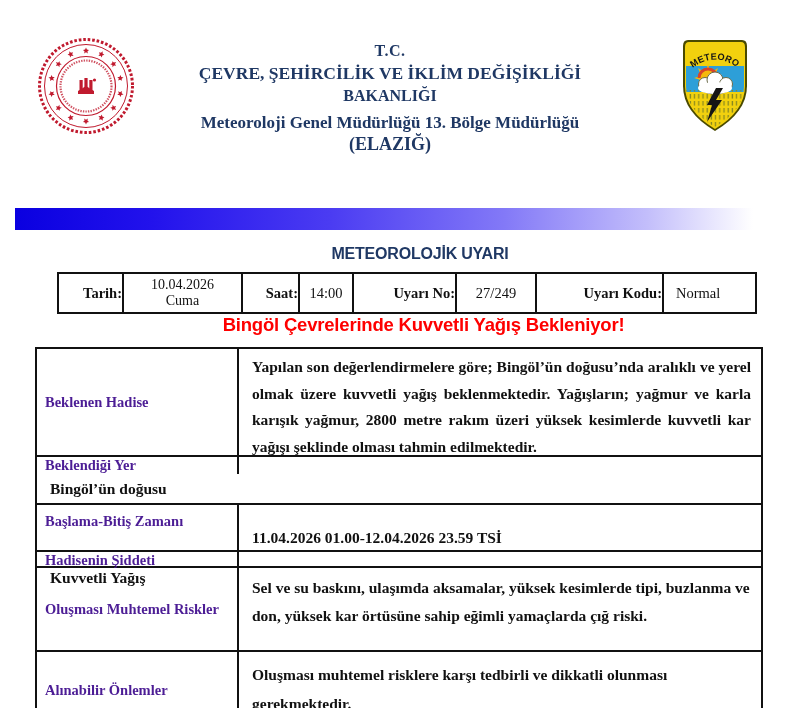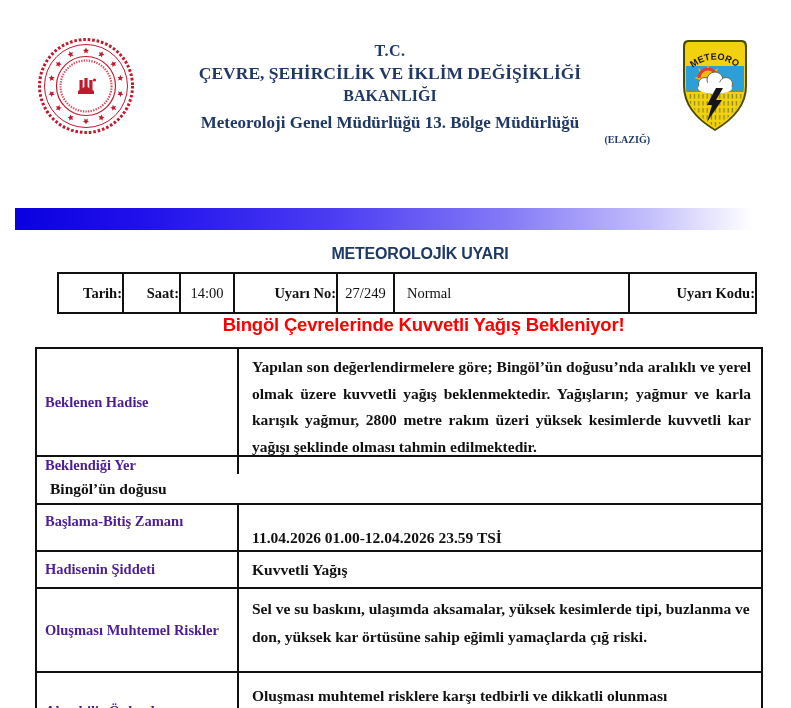--- a/index.html
+++ b/index.html
@@ -6,21 +6,21 @@
   #page{position:relative;width:791px;height:708px;background:#fff;overflow:hidden;
         font-family:"Liberation Serif", serif;color:#111;}
 
   
   .hdr-text{position:absolute;left:130px;top:42px;width:520px;text-align:center;
             color:#1f3864;font-weight:bold;}
   .hdr-tc{font-size:16px;letter-spacing:.5px;margin-bottom:3px;}
   .hdr-min1{font-size:17.5px;margin-bottom:3px;}
   .hdr-min2{font-size:16px;margin-bottom:8px;}
   .hdr-dir{font-size:17px;margin-bottom:1px;}
-  .hdr-prov{font-size:10px;text-align:right;}
+  .hdr-prov{font-size:18px;}
   .seal{position:absolute;left:36px;top:36px;width:100px;height:100px;}
   .shield{position:absolute;left:680px;top:38px;width:70px;height:94px;}
 
   
   .grad-bar{position:absolute;left:15px;top:208px;width:753px;height:22px;
     background:linear-gradient(90deg,#0a00e0 0%,#2212ec 18%,#4b3cf2 42%,#8379f7 65%,#c3befb 84%,#ffffff 98%);}
 
   
   .sec-title{position:absolute;left:60px;top:245px;width:720px;text-align:center;
     font-family:"Liberation Sans", sans-serif;font-weight:bold;font-size:16px;
@@ -32,39 +32,39 @@
   
   .info-table{position:absolute;left:57px;top:272px;width:700px;height:42px;
     border:2px solid #111;display:flex;box-sizing:border-box;}
   .info-cell{border-left:2px solid #111;display:flex;flex-direction:column;
     justify-content:center;box-sizing:border-box;font-size:14.5px;}
   .info-cell:first-child{border-left:none;}
   .info-label{font-weight:bold;padding-left:8px;text-align:right;}
   .info-val{text-align:center;}
   .info-val2{text-align:center;line-height:1.12;font-size:14px;}
   .iw0{width:63px;} .iw1{width:119px;} .iw2{width:57px;} .iw3{width:54px;}
-  .iw4{width:103px;} .iw5{width:57px;} .iw6{width:127px;}
+  .iw4{width:103px;} .iw5{width:80px;} .iw6{width:127px;}
   .iw7{flex:1;} .iw7 .nrm{padding-left:12px;text-align:left;}
 
   
   .detail-table{position:absolute;left:35px;top:347px;width:728px;
     border:2px solid #111;box-sizing:border-box;background:#fff;}
   .d-row{display:flex;border-top:2px solid #111;box-sizing:border-box;}
   .d-row:first-child{border-top:none;}
   .d-label{width:202px;min-width:202px;border-right:2px solid #111;box-sizing:border-box;
     color:#4c1d95;font-weight:bold;font-size:14.5px;display:flex;align-items:center;
     padding-left:8px;}
   .d-value{flex:1;font-weight:bold;font-size:15.5px;box-sizing:border-box;
     padding:0 10px 0 13px;display:flex;flex-direction:column;justify-content:center;}
   .r1{height:106px;} .r1 .d-label{align-items:center;}
   .r1 .d-value{justify-content:flex-start;padding-top:5px;text-align:justify;line-height:26.5px;}
   .r2{height:48px;flex-direction:column;}
   .r3{height:47px;} .r3 .d-label{align-items:flex-start;padding-top:8px;}
   .r3 .d-value{justify-content:flex-end;padding-bottom:3px;}
-  .r4{height:37px;}
+  .r4{height:16px;flex-direction:column;}
   .r5{height:84px;} .r5 .d-value{justify-content:flex-start;padding-top:6px;line-height:28px;}
   .r6{height:78px;} .r6 .d-value{justify-content:flex-start;padding-top:8px;line-height:29px;}
 </style>
 </head>
 <body>
 
 <div id="page">
 
   <svg class="seal" viewBox="0 0 100 100">
     <g fill="none" stroke="#c01a2e">
@@ -170,37 +170,41 @@
   </svg>
 
   <div class="grad-bar"></div>
 
   <div class="sec-title">METEOROLOJİK UYARI</div>
 
   <div class="info-table">
     <div class="info-cell iw0">
       <span class="info-label">Tarih:</span>
     </div>
+    <div class="info-cell iw1">
+      <span class="info-val2">10.04.2026</span>
+      <span class="info-val2">Cuma</span>
+    </div>
     <div class="info-cell iw2">
       <span class="info-label">Saat:</span>
     </div>
     <div class="info-cell iw3">
       <span class="info-val">14:00</span>
     </div>
     <div class="info-cell iw4">
       <span class="info-label">Uyarı No:</span>
     </div>
     <div class="info-cell iw5">
       <span class="info-val">27/249</span>
     </div>
+    <div class="info-cell iw6">
+      <span class="info-label">Uyarı Kodu:</span>
+    </div>
     <div class="info-cell iw7">
       <span class="info-val nrm">Normal</span>
-    </div>
-    <div class="info-cell iw6">
-      <span class="info-label">Uyarı Kodu:</span>
     </div>
   </div>
 
   <div class="headline">Bingöl Çevrelerinde Kuvvetli Yağış Bekleniyor!</div>
 
   <div class="detail-table">
     <div class="d-row r1">
       <div class="d-label">Beklenen Hadise</div>
       <div class="d-value">
           <span>Yapılan son değerlendirmelere göre; Bingöl’ün doğusu’nda aralıklı ve yerel olmak üzere kuvvetli yağış beklenmektedir. Yağışların; yağmur ve karla karışık yağmur, 2800 metre rakım üzeri yüksek kesimlerde kuvvetli kar yağışı şeklinde olması tahmin edilmektedir.</span>

